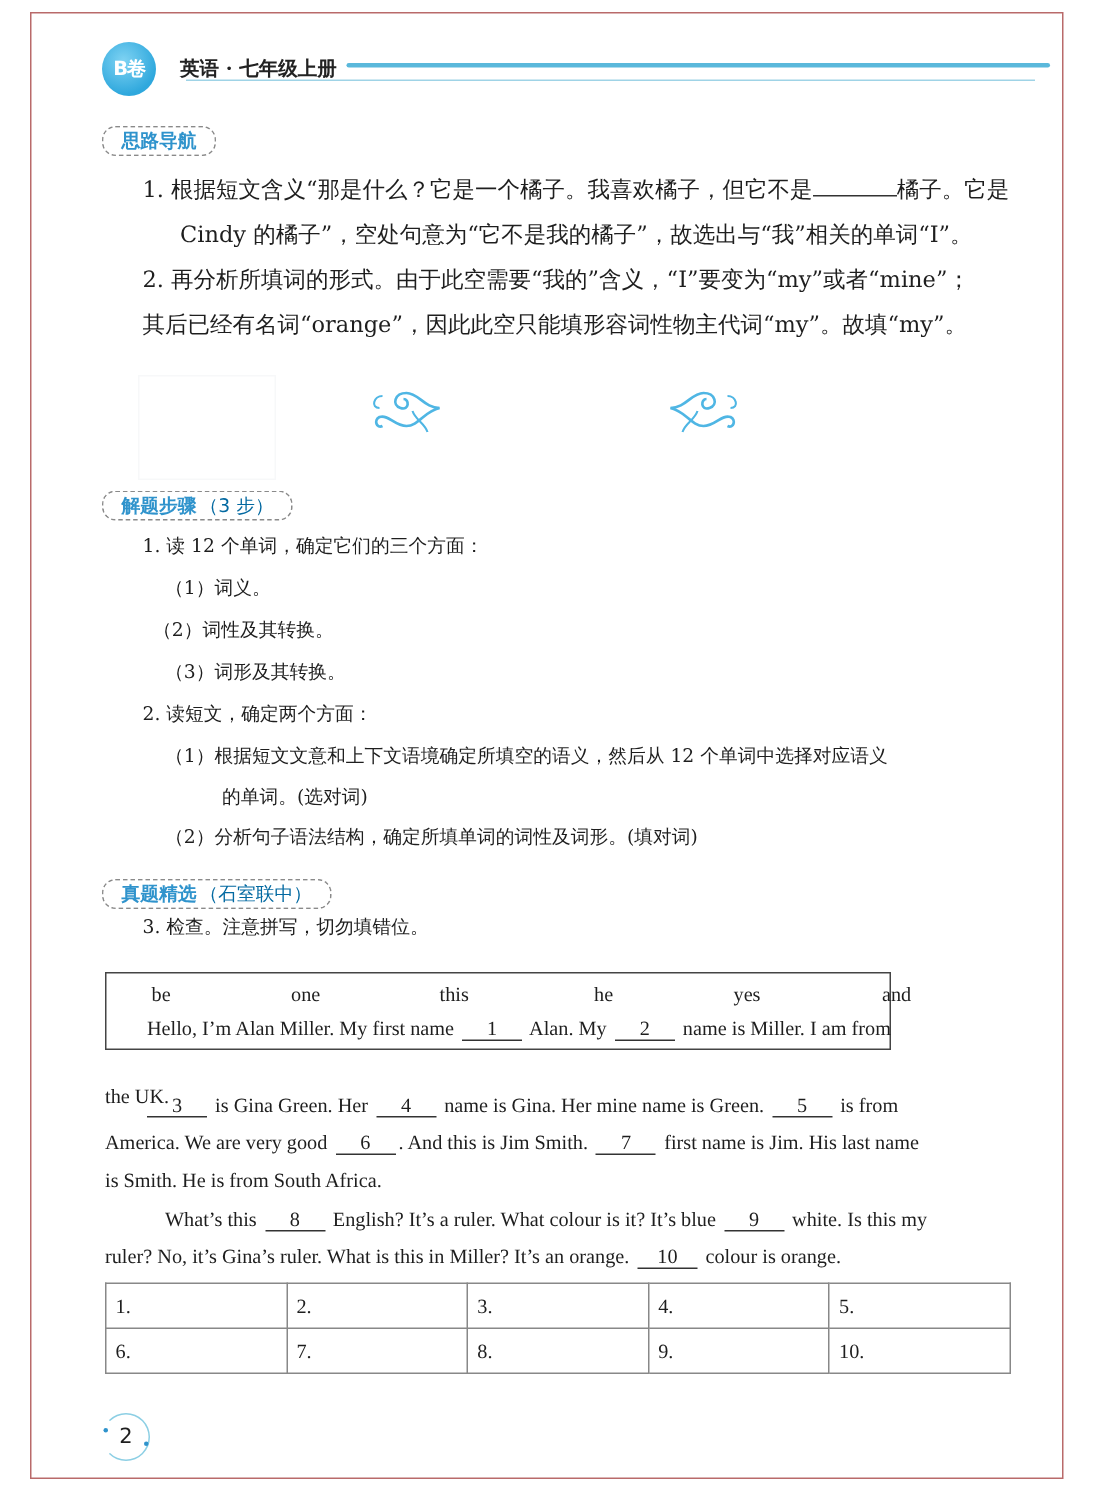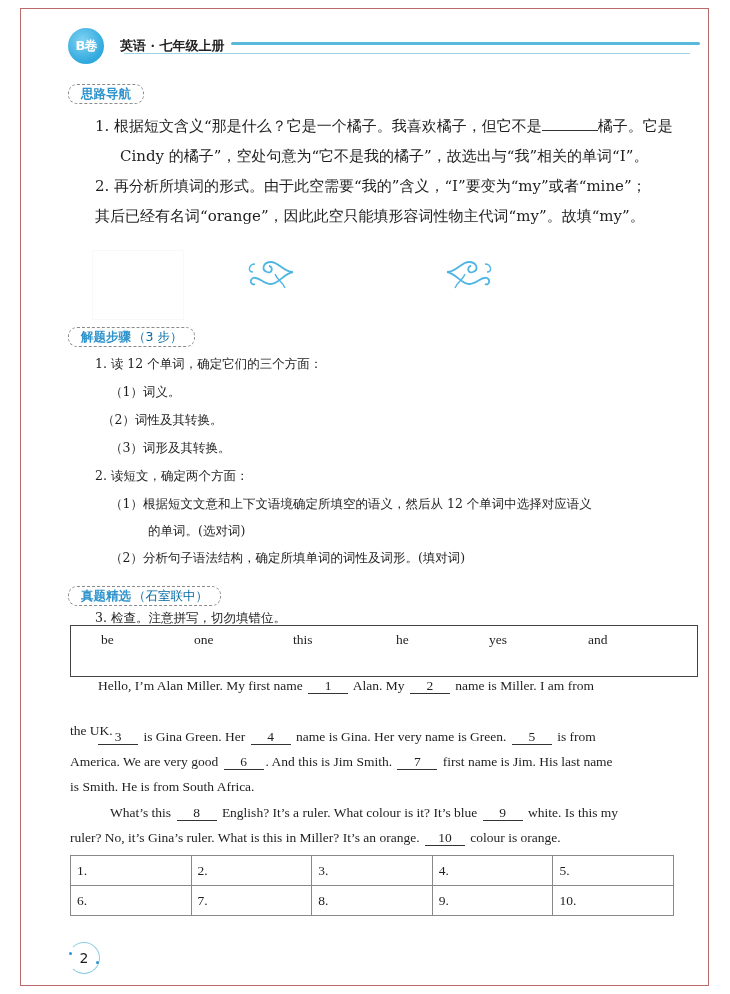--- a/index.html
+++ b/index.html
@@ -48,21 +48,21 @@
       color: #fff; font-family: "DejaVu Serif", serif; font-size: 18px; font-weight: bold;
       display: flex; align-items: center; justify-content: center; letter-spacing: 1px;
     }
     .flourish { position: absolute; top: 2px; width: 50px; height: 40px; }
     .flourish.left { left: 0; }
     .flourish.right { right: 0; transform: scaleX(-1); }
 
     .qr-ghost { position: absolute; left: 92px; top: 250px; width: 92px; height: 70px; border: 1px solid #f1f3f5; opacity: 0.6; }
 
     
-    .word-box { position: absolute; left: 70px; top: 625px; width: 628px; height: 52px; border: 1.5px solid #444; }
+    .word-box { position: absolute; left: 70px; top: 648px; width: 524px; height: 52px; border: 1.5px solid #444; }
     .word-row { position: absolute; left: 0; width: 100%; height: 20px; font-size: 13.5px; font-family: "Liberation Serif", serif; }
     .word-row span { position: absolute; }
 
     
     .passage { position: absolute; left: 70px; font-size: 13.5px; font-family: "Liberation Serif", serif; white-space: nowrap; }
     .num-blank { display: inline-block; min-width: 40px; text-align: center; border-bottom: 1px solid #333; line-height: 14px; margin: 0 2px; }
 
     
     .answer-table { position: absolute; left: 70px; top: 855px; width: 604px; height: 60px; border: 1.5px solid #444; border-collapse: collapse; }
     .answer-table td { border: 1px solid #888; width: 20%; height: 30px; padding-left: 6px; font-family: "Liberation Serif", serif; font-size: 13.5px; vertical-align: middle; }
@@ -150,21 +150,21 @@
   <span>Alan.  My</span>
   <span class="num-blank">2</span>
   <span>name is Miller.  I am from</span>
 </div>
 <div class="passage" style="top:723px;">the UK.</div>
 
 <div class="passage" style="top:729px; left:96px;">
   <span class="num-blank">3</span>
   <span>is Gina Green.  Her</span>
   <span class="num-blank">4</span>
-  <span>name is Gina.  Her very name is Green.</span>
+  <span>name is Gina.  Her mine name is Green.</span>
   <span class="num-blank">5</span>
   <span>is from</span>
 </div>
 
 <div class="passage" style="top:754px;">
   <span>America.  We are very good</span>
   <span class="num-blank">6</span><span>.  And this is Jim Smith.</span>
   <span class="num-blank">7</span>
   <span>first name is Jim.  His last name</span>
 </div>

